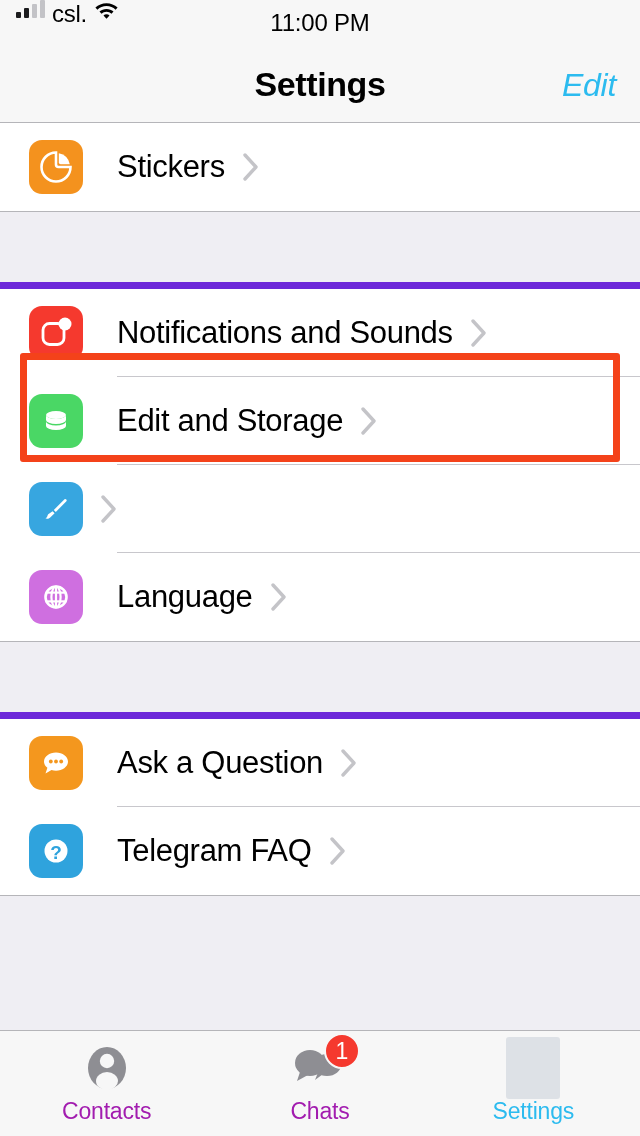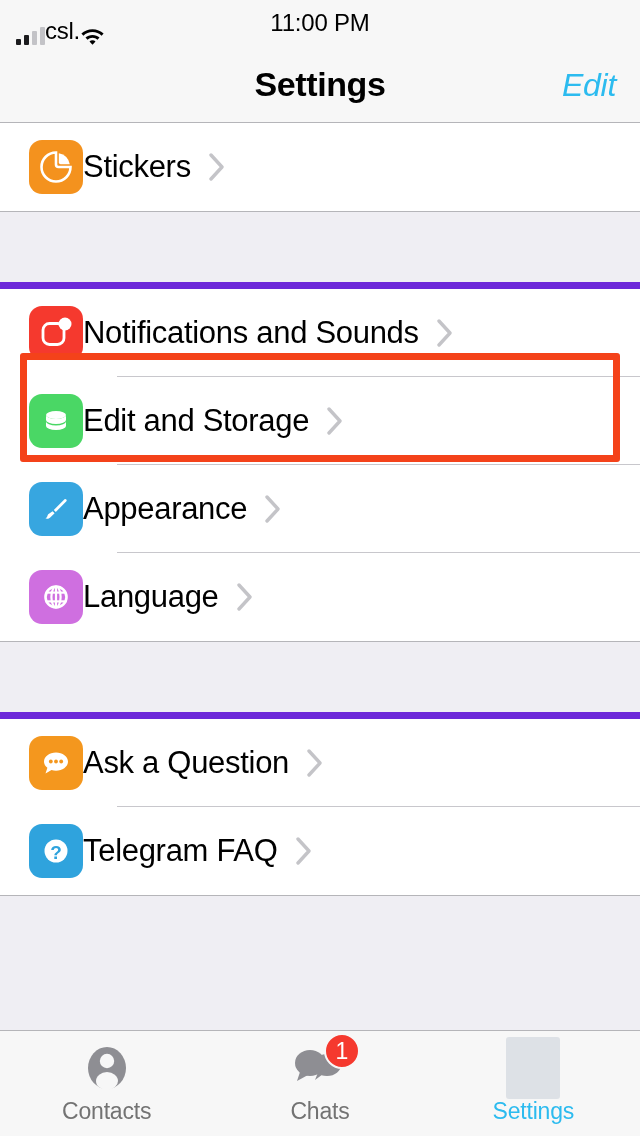--- a/index.html
+++ b/index.html
@@ -10,21 +10,21 @@
     overflow:hidden;
   }
   #phone { position:relative; width:640px; height:1136px; background:#efeef3; }
 
   
   .statusbar {
     position:absolute; top:0; left:0; width:640px; height:45px;
     background:#f7f7f7;
     display:flex; align-items:center;
   }
-  .sb-left { position:absolute; left:16px; top:0; height:45px; display:flex; align-items:flex-end; }
+  .sb-left { position:absolute; left:16px; top:0; height:45px; display:flex; align-items:flex-start; gap:7px; }
   .bars { display:flex; align-items:flex-end; gap:3px; height:18px; }
   .bars i { display:block; width:5px; border-radius:1px; background:#1c1c1e; }
   .bars i.b1 { height:6px; }
   .bars i.b2 { height:10px; }
   .bars i.b3 { height:14px; background:#c3c3c7; }
   .bars i.b4 { height:18px; background:#c3c3c7; }
   .carrier { font-size:24px; color:#000; letter-spacing:-0.3px; }
   .wifi { width:25px; height:19px; position:relative; }
 
   .sb-center {
@@ -85,21 +85,21 @@
   .row .divider {
     position:absolute; left:117px; right:0; bottom:0;
     height:1px; background:#c8c7cc;
   }
   .row-icon {
     width:54px; height:54px; margin-left:29px; border-radius:13px;
     position:relative; flex:none;
     display:flex; align-items:center; justify-content:center;
   }
   .row-label {
-    font-size:31px; color:#000; letter-spacing:-0.3px;
+    margin-left:34px; font-size:31px; color:#000; letter-spacing:-0.3px;
     white-space:nowrap;
   }
   .row-value {
     margin-left:auto; font-size:31px; color:#8e8e93; letter-spacing:-0.3px;
   }
   .chev {
     margin-left:18px; margin-right:24px; flex:none;
     width:16px; height:28px;
   }
   .chev svg { display:block; }
@@ -127,21 +127,21 @@
     background:#f7f7f7;
     border-top:1px solid #b5b5b9;
     display:flex;
   }
   .tab {
     flex:1; display:flex; flex-direction:column;
     align-items:center; justify-content:center; gap:4px;
     position:relative;
   }
   .tab-ico { width:62px; height:52px; position:relative; display:flex; align-items:center; justify-content:center; }
-  .tab-lbl { font-size:23px; color:#737373; letter-spacing:-0.2px; }
+  .tab-lbl { font-size:23px; color:#a21caf; letter-spacing:-0.2px; }
   .tab.active .tab-lbl { color:#2cbbef; }
   .tab-badge {
     position:absolute; top:2px; left:50%; margin-left:4px;
     min-width:36px; height:36px; padding:0 8px;
     background:#f5392e; border-radius:18px; color:#fff;
     font-size:23px; display:flex; align-items:center; justify-content:center;
     border:2px solid #f7f7f7;
   }
   .settings-placeholder {
     width:54px; height:62px; background:#dde1e6; border-radius:3px;
@@ -238,21 +238,20 @@
         <div class="divider"></div>
       </div>
 
       <div class="row">
         <div class="row-icon ic-appear">
           <svg width="34" height="34" viewBox="0 0 34 34">
             <path d="M25.5 7.2 L14.8 18.0 L16.8 20.0 L27.4 9.2 A1.4 1.4 0 0 0 25.5 7.2 Z" fill="#fff"></path>
             <path d="M13.6 19.2 L15.6 21.2 L11.2 25.6 C9.4 27.4 7.0 26.8 6.6 26.3 C8.6 25.6 8.2 23.4 9.2 22.2 Z" fill="#fff"></path>
           </svg>
         </div>
-        <div class="row-label">Appearance</div>
         <div class="chev">
           <svg width="16" height="28" viewBox="0 0 16 28">
               <path d="M2 2 L13 14 L2 26" fill="none" stroke="#c4c4c8" stroke-width="3.4" stroke-linecap="round" stroke-linejoin="round"></path>
             </svg>
         </div>
         <div class="divider"></div>
       </div>
 
       <div class="row">
         <div class="row-icon ic-lang">

